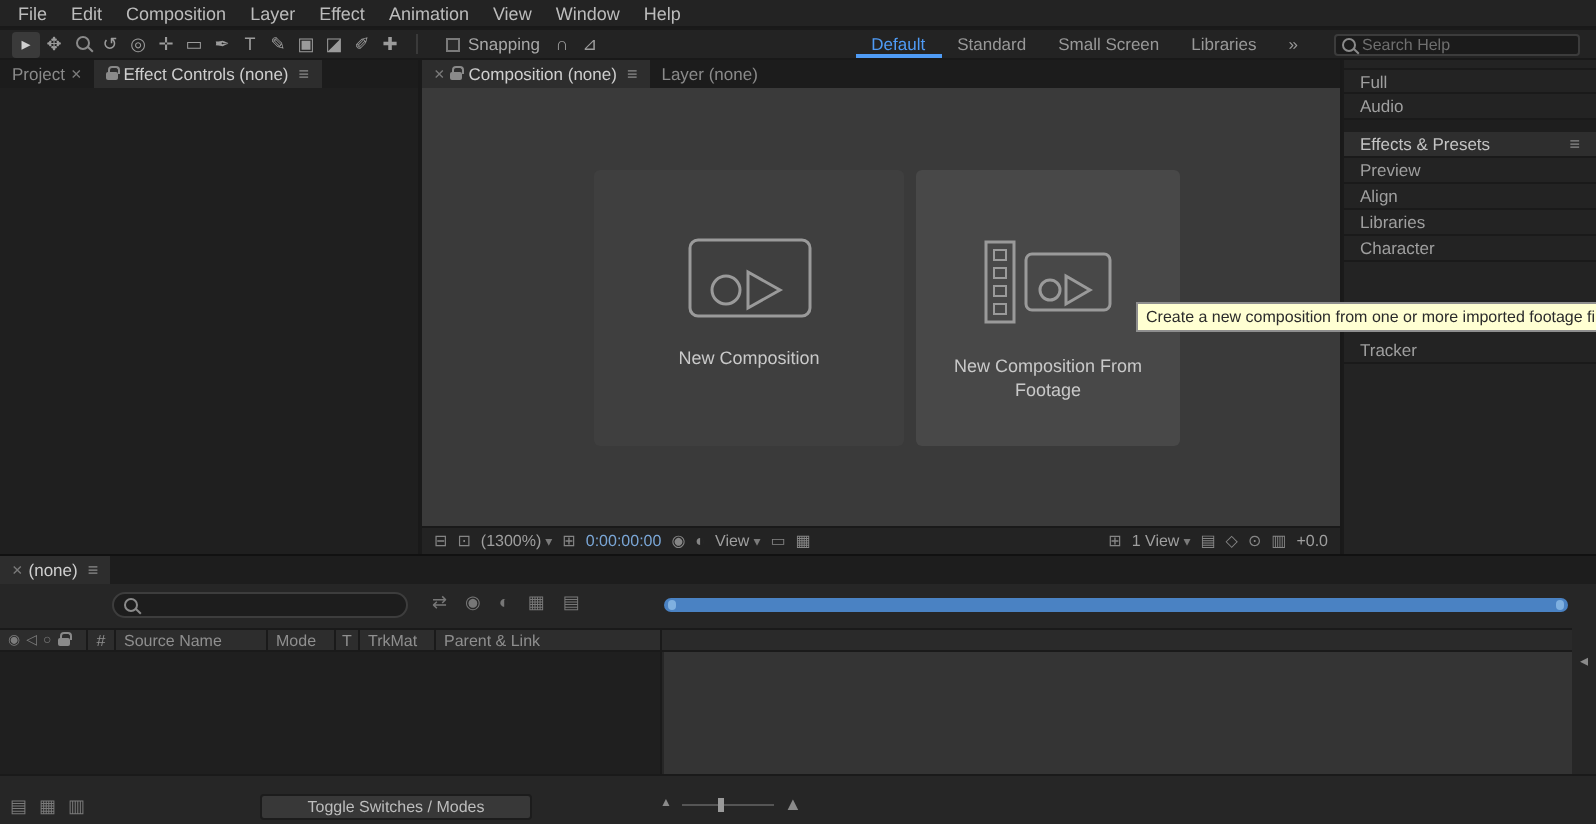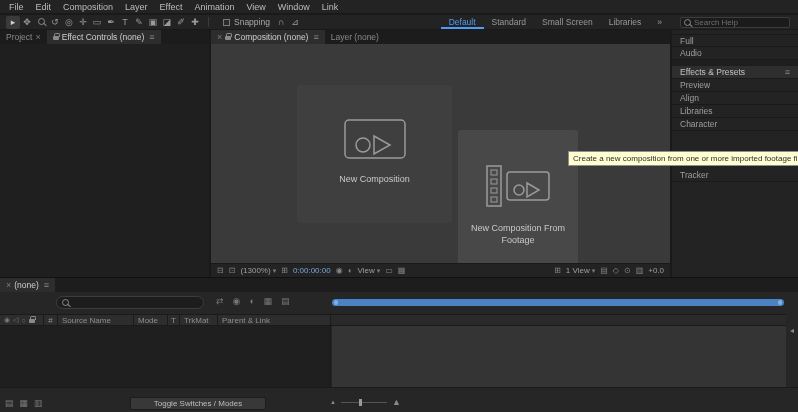--- a/index.html
+++ b/index.html
@@ -27,21 +27,21 @@
   }
   .tool { width:14px; text-align:center; font-size:9px; line-height:13px; color:#9b9b9b; }
   .tool.active { background:#3a3a3a; border-radius:2px; color:#d0d0d0; }
   .tb-sep { width:1px; height:10px; background:#3a3a3a; margin:0 6px; }
   .snap-box { width:7px; height:7px; border:1px solid #7a7a7a; background:#2a2a2a; margin:0 4px 0 8px; display:inline-block; }
   .snap-label { font-size:8.5px; color:#a8a8a8; margin-right:4px; }
   .ws-bar { margin-left:auto; display:flex; align-items:center; height:100%; }
   .ws { font-size:8.5px; color:#989898; padding:0 8px; height:100%; display:flex; align-items:center; }
   .ws.active { color:#4f9bf5; box-shadow: inset 0 -2px 0 #4f9bf5; }
   .help-search {
-    width:110px; height:11px; margin:0 4px 0 10px;
+    width:123px; height:11px; margin:0 4px 0 10px;
     background:#1b1b1b; border:1px solid #3c3c3c; border-radius:2px;
     display:flex; align-items:center; padding:0 3px; gap:3px;
   }
   .help-search input {
     flex:1; background:transparent; border:none; outline:none;
     font-family:"Liberation Sans",sans-serif; font-size:8px; color:#9a9a9a; min-width:0;
   }
   .help-search input::placeholder { color:#6f6f6f; }
   
   .icon-search { position:relative; width:7px; height:7px; flex:none;
@@ -65,21 +65,21 @@
   .tlabel { white-space:nowrap; }
   .tlabel.dim { color:#8a8a8a; }
   .close { color:#7a7a7a; font-size:9px; line-height:10px; }
   .hamb { color:#8a8a8a; font-size:9px; margin-left:2px; }
   .pbody-dark { position:absolute; top:14px; left:0; right:0; bottom:0; background:#1f1f1f; }
   
   .viewer { position:absolute; top:14px; left:0; right:0; bottom:14px; background:#3a3a3a; }
   .card { position:absolute; top:41px; height:138px; border-radius:3px;
     display:flex; flex-direction:column; align-items:center; cursor:pointer; }
   .card.c1 { left:86px;  width:155px; background:#3f3f3f; }
-  .card.c2 { left:247px; width:120px; background:#484848;margin-top:45px; }
+  .card.c2 { left:247px; width:132px; background:#484848; }
   .card svg { margin-top:34px; }
   .card-label { margin-top:14px; font-size:9px; color:#c9c9c9; text-align:center; width:100px; line-height:12px; }
   
   .statusbar { position:absolute; bottom:0; left:0; right:0; height:14px;
     background:#232323; border-top:1px solid #191919;
     display:flex; align-items:center; gap:5px; padding:0 6px;
     font-size:8px; color:#8f8f8f; white-space:nowrap; }
   .sb-ico { font-size:8px; color:#858585; }
   .sb-text { color:#9f9f9f; }
   .sb-chev { font-size:7px; color:#7a7a7a; margin-left:-3px; }
@@ -155,21 +155,21 @@
 
   <div class="menubar">
     <span class="menu-item">File</span>
     <span class="menu-item">Edit</span>
     <span class="menu-item">Composition</span>
     <span class="menu-item">Layer</span>
     <span class="menu-item">Effect</span>
     <span class="menu-item">Animation</span>
     <span class="menu-item">View</span>
     <span class="menu-item">Window</span>
-    <span class="menu-item">Link</span>
+    <span class="menu-item">Help</span>
   </div>
 
   <div class="toolbar">
     <span class="tool active">▸</span>
     <span class="tool">✥</span>
     <span class="tool"><span class="icon-search"></span></span>
     <span class="tool">↺</span>
     <span class="tool">◎</span>
     <span class="tool">✛</span>
     <span class="tool">▭</span>

